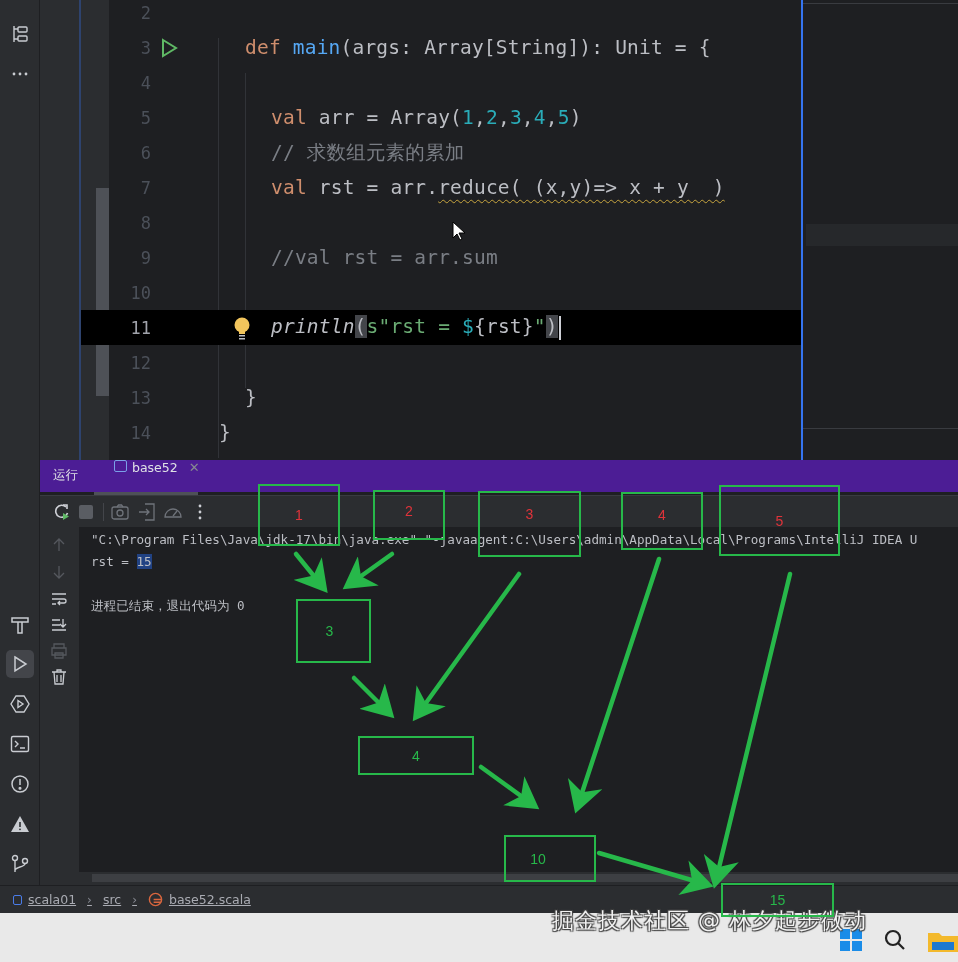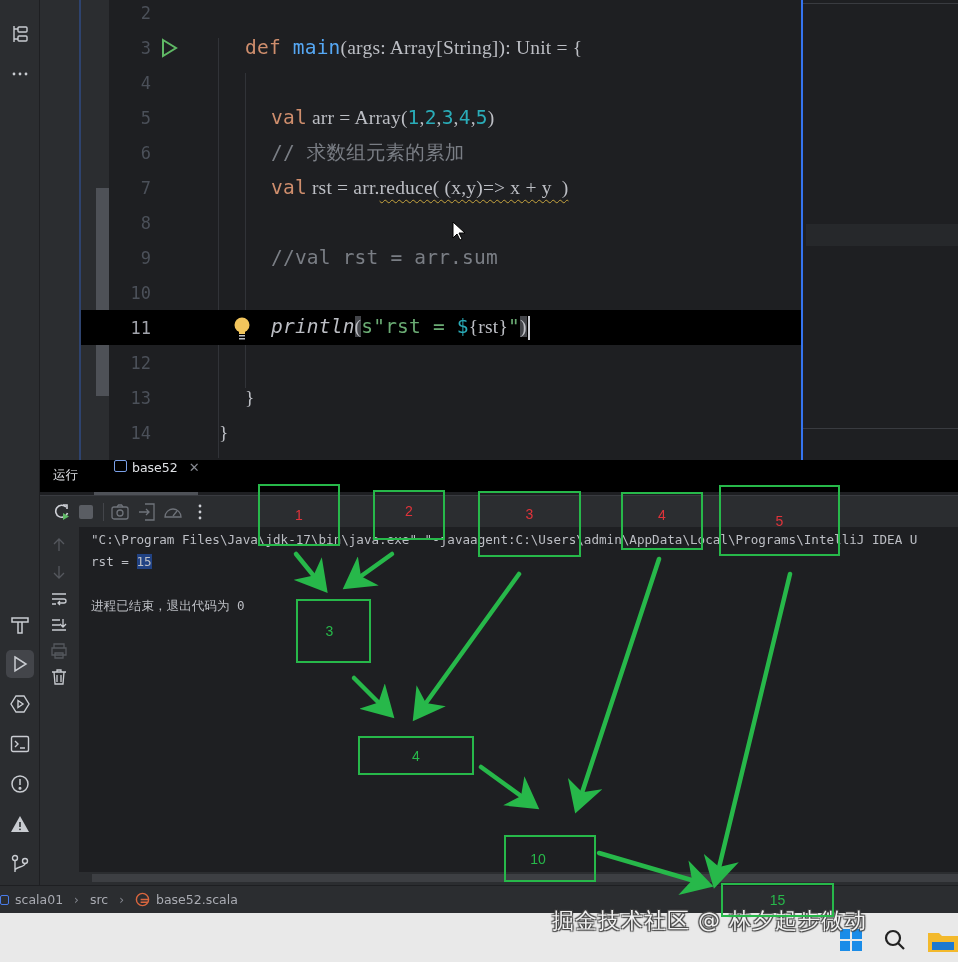--- a/index.html
+++ b/index.html
@@ -23,55 +23,55 @@
   .code-window { position: absolute; left: 79px; top: -2px; width: 724px; height: 471px; background: #1e1f22; border: 2px solid #3574f0; border-top: none; border-left: 2px solid #2e436e; }
   .cw-inner-left { position: absolute; left: 0; top: 0; width: 28px; height: 100%; background: #2b2d30; }
   .cw-scroll { position: absolute; left: 15px; top: 190px; width: 13px; height: 208px; background: #4e5157; }
   .line-row { position: absolute; left: 0; height: 35px; width: 720px; display: flex; align-items: center; }
   .line-row.current { background: #000000; padding-left: 40px; }
   .ln { position: absolute; left: 40px; width: 30px; text-align: right; font-family: "DejaVu Sans Mono", monospace; font-size: 17px; color: #4b5059; }
   .ln.current { color: #a1a3ab; }
   .code { position: absolute; font-family: "DejaVu Sans Mono", monospace; font-size: 19.5px; white-space: pre; letter-spacing: 0.2px; }
   .kw { color: #cf8e6d; }
   .fn { color: #56a8f5; }
-  .id { color: #bcbec4; font-family: Liberation Serif, serif; }
+  .id { color: #bcbec4; }
   .num { color: #2aacb8; }
   .cm { color: #7a7e85; }
   .str { color: #6aab73; }
   .it { font-style: italic; color: #bcbec4; }
   .brace-hl { background: #43454a; }
   .squiggle { text-decoration: underline wavy #c7a53f; text-underline-offset: 5px; text-decoration-thickness: 1px; }
   .indent-guide { position: absolute; width: 1px; background: #313338; }
   .run-gutter { position: absolute; left: 79px; top: 38px; width: 18px; height: 20px; }
   .bulb { position: absolute; left: 152px; top: 318px; width: 18px; height: 26px; }
   .caret { display: inline-block; width: 2px; height: 24px; background: #ced0d6; vertical-align: middle; margin-left: 1px; }
   .cursor { position: absolute; left: 452px; top: 221px; width: 14px; height: 20px; }
 
   
-  .run-header { position: absolute; left: 40px; top: 460px; width: 918px; height: 32px; background: #000000; }
+  .run-header { position: absolute; left: 40px; top: 460px; width: 918px; height: 32px; background: #4c1d95; }
   .run-title { position: absolute; left: 13px; top: 7px; font-size: 12.5px; color: #dfe1e5; }
   .run-tab { position: absolute; left: 66px; top: 0; height: 32px; display: flex; gap: 5px; padding: 0 8px; }
   .run-tab .tab-label { font-size: 12.5px; color: #dfe1e5; }
   .run-tab .tab-close { font-size: 13px; color: #868991; margin-left: 6px; }
   .tab-underline { position: absolute; left: 94px; top: 492px; width: 104px; height: 3px; background: #4e5157; }
   .run-toolbar { position: absolute; left: 40px; top: 495px; width: 918px; height: 32px; background: #2b2d30; border-top: 1px solid #393b40; }
   .tb-icon { position: absolute; top: 6px; width: 20px; height: 20px; color: #ced0d6; }
   .tb-icon.dim { color: #6f737a; }
   .tb-sep { position: absolute; left: 63px; top: 7px; width: 1px; height: 18px; background: #43454a; }
   .run-side { position: absolute; left: 40px; top: 527px; width: 39px; height: 358px; background: #2b2d30; }
   .side-icon { position: absolute; left: 9px; width: 20px; height: 20px; color: #c9ccd1; }
   .side-icon.dim { color: #55585e; }
   .console { position: absolute; left: 79px; top: 527px; width: 879px; height: 348px; background: #1e1f22; }
   .con-line { position: absolute; left: 12px; font-family: "DejaVu Sans Mono", monospace; font-size: 12.6px; color: #bcbec4; white-space: pre; }
   .sel { background: #214283; color: #bcbec4; }
   .h-scroll { position: absolute; left: 92px; top: 874px; width: 866px; height: 8px; background: #3d3f43; }
   .h-scroll-track { position: absolute; left: 79px; top: 872px; width: 879px; height: 13px; background: #2b2d30; }
 
   
-  .breadcrumb { position: absolute; left: 0; top: 885px; width: 958px; height: 28px; background: #2b2d30; border-top: 1px solid #1e1f22; display: flex; align-items: center; gap: 6px; font-size: 12.5px; color: #a9abb2; }
+  .breadcrumb { position: absolute; left: 0; top: 885px; width: 958px; height: 28px; background: #2b2d30; border-top: 1px solid #1e1f22; display: flex; align-items: center; padding-left: 13px; gap: 6px; font-size: 12.5px; color: #a9abb2; text-decoration: underline; }
   .bc-mod-icon { width: 9px; height: 10px; border: 1.5px solid #4a7ce8; border-radius: 2px; }
   .bc-sep { color: #868991; font-size: 12px; margin: 0 5px; }
   .bc-file-icon { width: 15px; height: 15px; }
 
   
   .taskbar { position: absolute; left: 0; top: 913px; width: 958px; height: 49px; background: #e9e9e9; }
   .watermark { position: absolute; left: 552px; top: 906px; font-size: 22px; color: #f2f2f2; text-shadow: 1px 1px 1px #444, -1px -1px 1px #444, 1px -1px 1px #444, -1px 1px 1px #444; letter-spacing: 1px; white-space: nowrap; }
   .win-logo { position: absolute; left: 839px; top: 928px; width: 24px; height: 24px; }
   .search-tb { position: absolute; left: 883px; top: 928px; width: 24px; height: 24px; }
   .folder-tb { position: absolute; left: 928px; top: 930px; width: 30px; height: 22px; }

